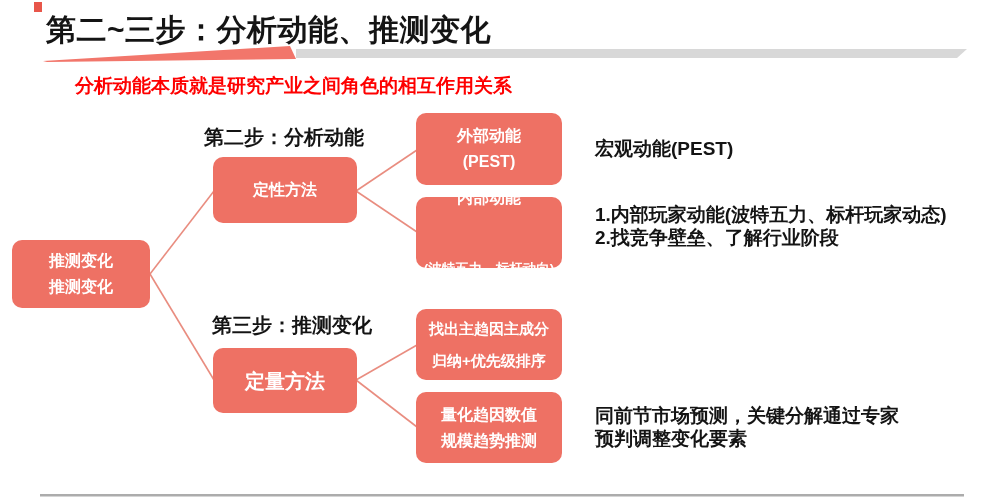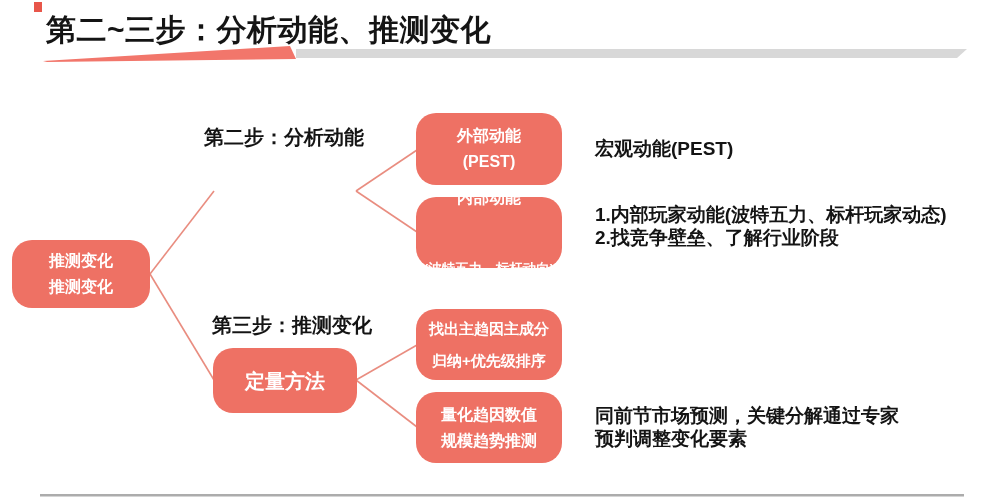--- a/index.html
+++ b/index.html
@@ -32,21 +32,21 @@
   }
   .deco-svg{position:absolute;left:0;top:0;width:1000px;height:502px;pointer-events:none;}
   .subtitle{
     position:absolute;left:75px;top:73px;
     font-size:19px;font-weight:bold;color:var(--subtitle_red);
     white-space:nowrap;
   }
   .node{
     position:absolute;
     background:var(--box);
-    border-radius:20px;
+    border-radius:10px;
     color:#ffffff;font-weight:bold;
     display:flex;flex-direction:column;justify-content:center;align-items:center;
     text-align:center;line-height:1.6;
   }
   .node span{display:block;white-space:nowrap;}
   .node-root{left:12px;top:240px;width:138px;height:68px;font-size:16px;}
   .node-qualitative{left:213px;top:157px;width:144px;height:66px;font-size:16px;}
   .node-quantitative{left:213px;top:348px;width:144px;height:65px;font-size:20px;}
   .node-external{left:416px;top:113px;width:146px;height:72px;font-size:16px;}
   .node-internal{left:416px;top:197px;width:146px;height:71px;font-size:16px;gap:47px;}
@@ -88,27 +88,31 @@
       <line x1="150" y1="274" x2="214" y2="380"></line>
       <line x1="356" y1="191" x2="417" y2="150"></line>
       <line x1="356" y1="191" x2="417" y2="232"></line>
       <line x1="356" y1="380" x2="417" y2="345"></line>
       <line x1="356" y1="380" x2="417" y2="427"></line>
     </g>
 
     <rect x="40" y="494" width="924" height="2.5" fill="var(--divider)"></rect>
   </svg>
 
+  <div class="subtitle">分析动能本质就是研究产业之间角色的相互作用关系</div>
 
   <div class="node node-root">
     <span>推测变化</span>
     <span>推测变化</span>
   </div>
 
   <div class="step-label step-label-2">第二步：分析动能</div>
+  <div class="node node-qualitative">
+    <span>定性方法</span>
+  </div>
   <div class="node node-external">
     <span>外部动能</span>
     <span>(PEST)</span>
   </div>
   <div class="node node-internal">
     <span>内部动能</span>
     <span class="small-line">(波特五力、标杆动向)</span>
   </div>
   <div class="note note-external">
     <span>宏观动能(PEST)</span>

